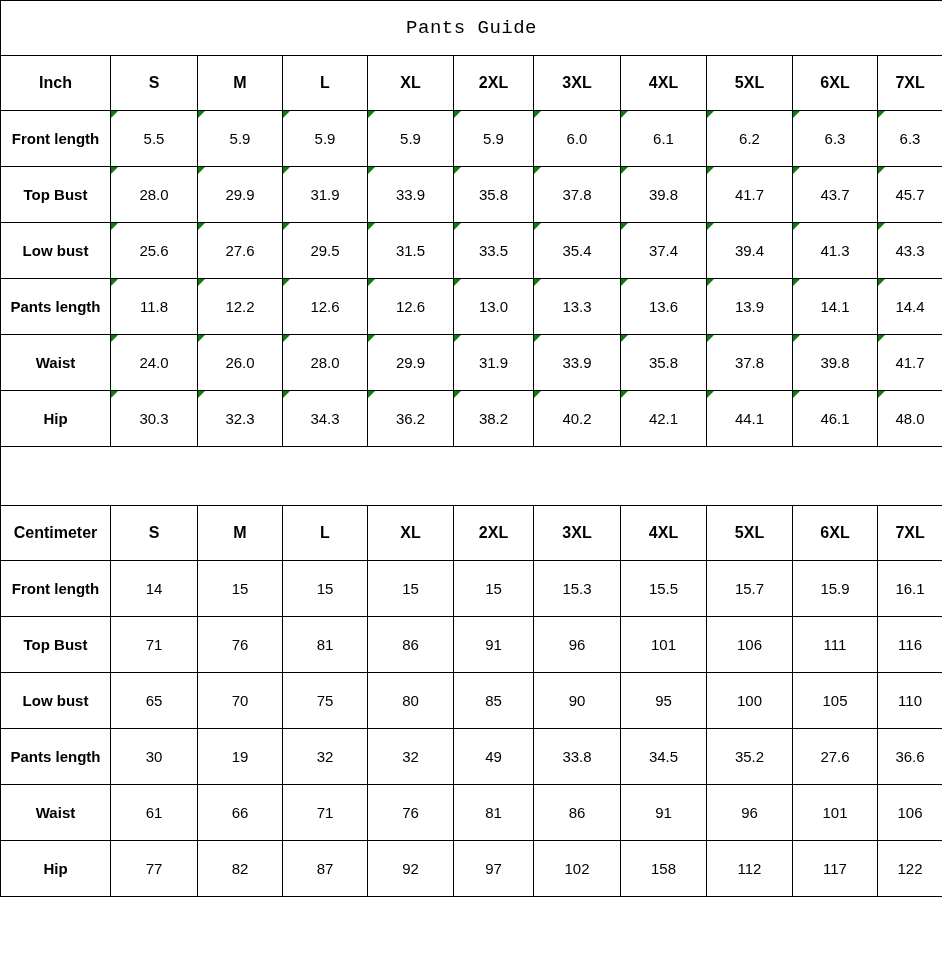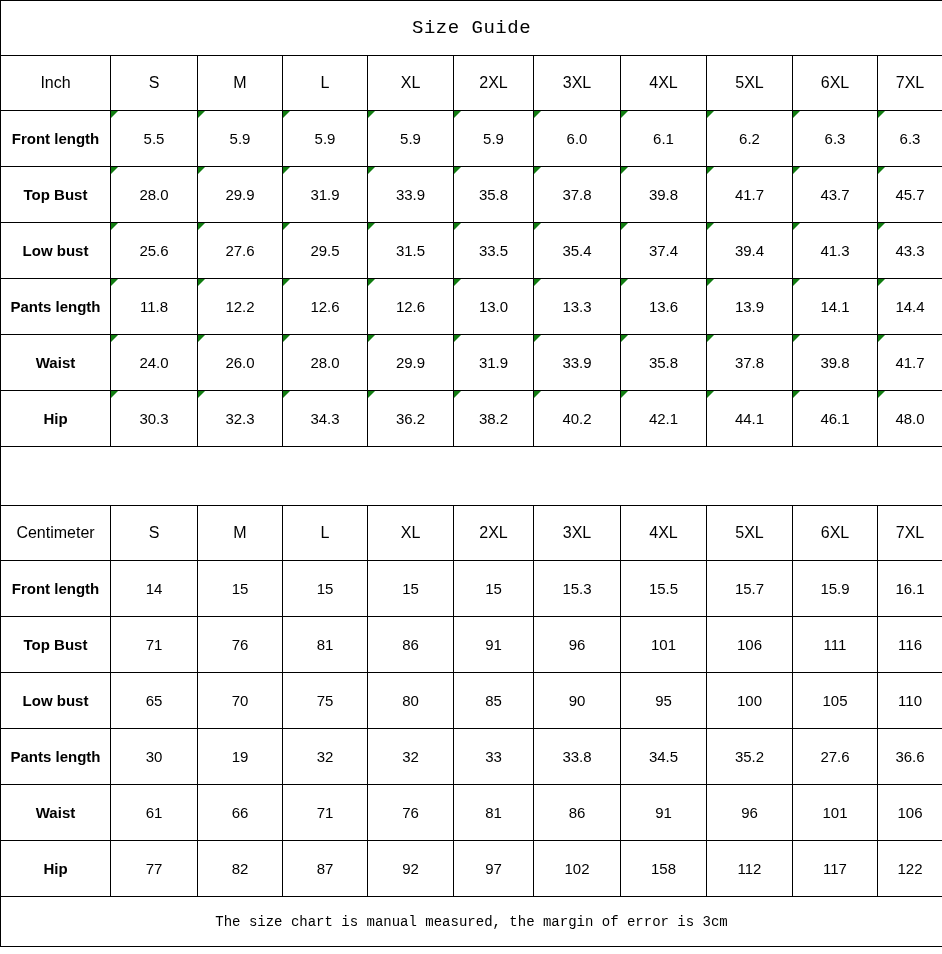--- a/index.html
+++ b/index.html
@@ -45,21 +45,21 @@
   tr.title-row td {
     height: 54px;
     font-family: "Liberation Mono", "DejaVu Sans Mono", monospace;
     font-size: 19px;
     font-weight: normal;
     letter-spacing: 0.5px;
   }
   tr.header-row th {
     height: 54px;
     font-size: 16px;
-    font-weight: normal;
+    font-weight: bold;
   }
   tr.data-row th.row-label {
     font-size: 15px;
     font-weight: bold;
   }
   tr.data-row { height: 56px; }
   tr.data-row td.value-cell {
     font-size: 15px;
     font-weight: normal;
   }
@@ -98,21 +98,21 @@
         <col class="c-xl">
       <col class="c-2xl">
         <col class="c-3xl">
         <col class="c-4xl">
         <col class="c-5xl">
         <col class="c-6xl">
         <col class="c-7xl">
     </colgroup>
     <tbody id="size-tbody">
       <tr class="title-row">
-        <td colspan="11">Size Guide</td>
+        <td colspan="11">Pants Guide</td>
       </tr>
       <tr class="header-row">
           <th class="row-label">Inch</th>
           <th>S</th>
           <th>M</th>
           <th>L</th>
           <th>XL</th>
           <th>2XL</th>
           <th>3XL</th>
           <th>4XL</th>
@@ -252,21 +252,21 @@
           <td class="value-cell">100</td>
           <td class="value-cell">105</td>
           <td class="value-cell">110</td>
         </tr>
         <tr class="data-row">
           <th class="row-label">Pants length</th>
           <td class="value-cell">30</td>
           <td class="value-cell">19</td>
           <td class="value-cell">32</td>
           <td class="value-cell">32</td>
-          <td class="value-cell">33</td>
+          <td class="value-cell">49</td>
           <td class="value-cell">33.8</td>
           <td class="value-cell">34.5</td>
           <td class="value-cell">35.2</td>
           <td class="value-cell">27.6</td>
           <td class="value-cell">36.6</td>
         </tr>
         <tr class="data-row">
           <th class="row-label">Waist</th>
           <td class="value-cell">61</td>
           <td class="value-cell">66</td>
@@ -285,18 +285,15 @@
           <td class="value-cell">82</td>
           <td class="value-cell">87</td>
           <td class="value-cell">92</td>
           <td class="value-cell">97</td>
           <td class="value-cell">102</td>
           <td class="value-cell">158</td>
           <td class="value-cell">112</td>
           <td class="value-cell">117</td>
           <td class="value-cell">122</td>
         </tr>
-        <tr class="footer-row" id="footer-row">
-        <td colspan="11">The size chart is manual measured, the margin of error is 3cm</td>
-      </tr>
     </tbody>
   </table>
 </div>
 
 </body></html>

